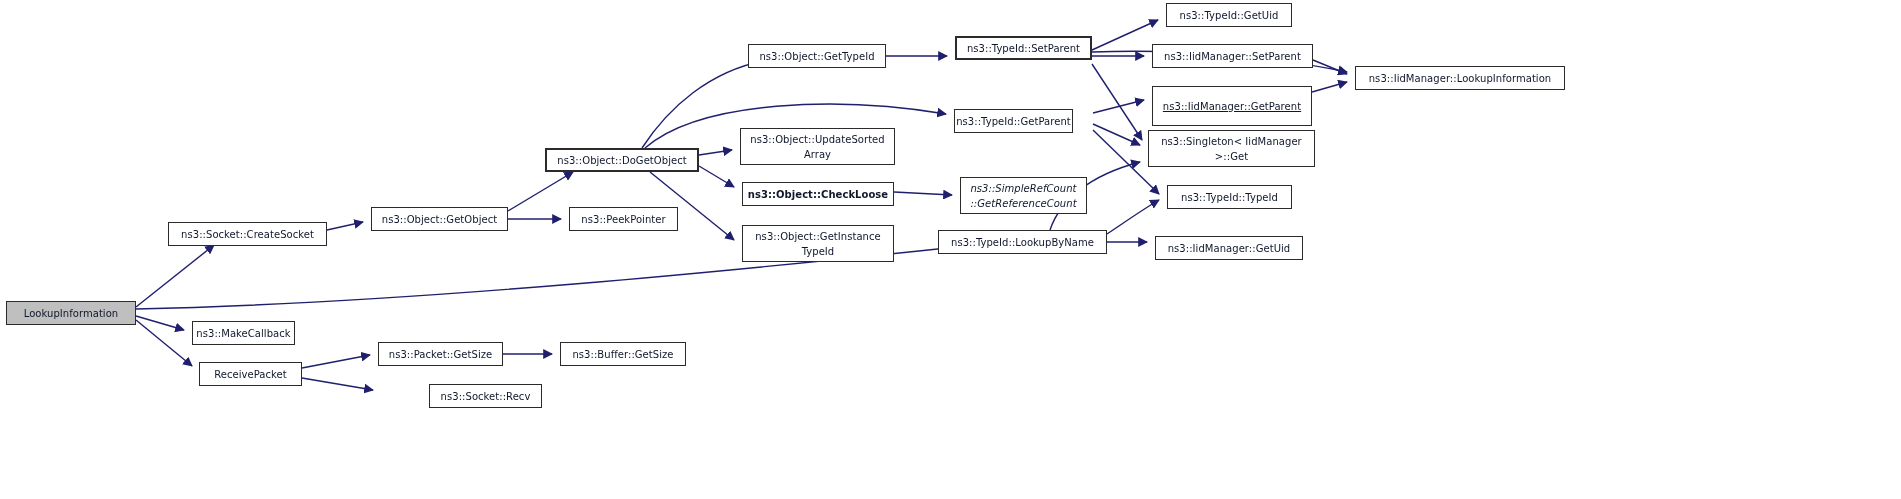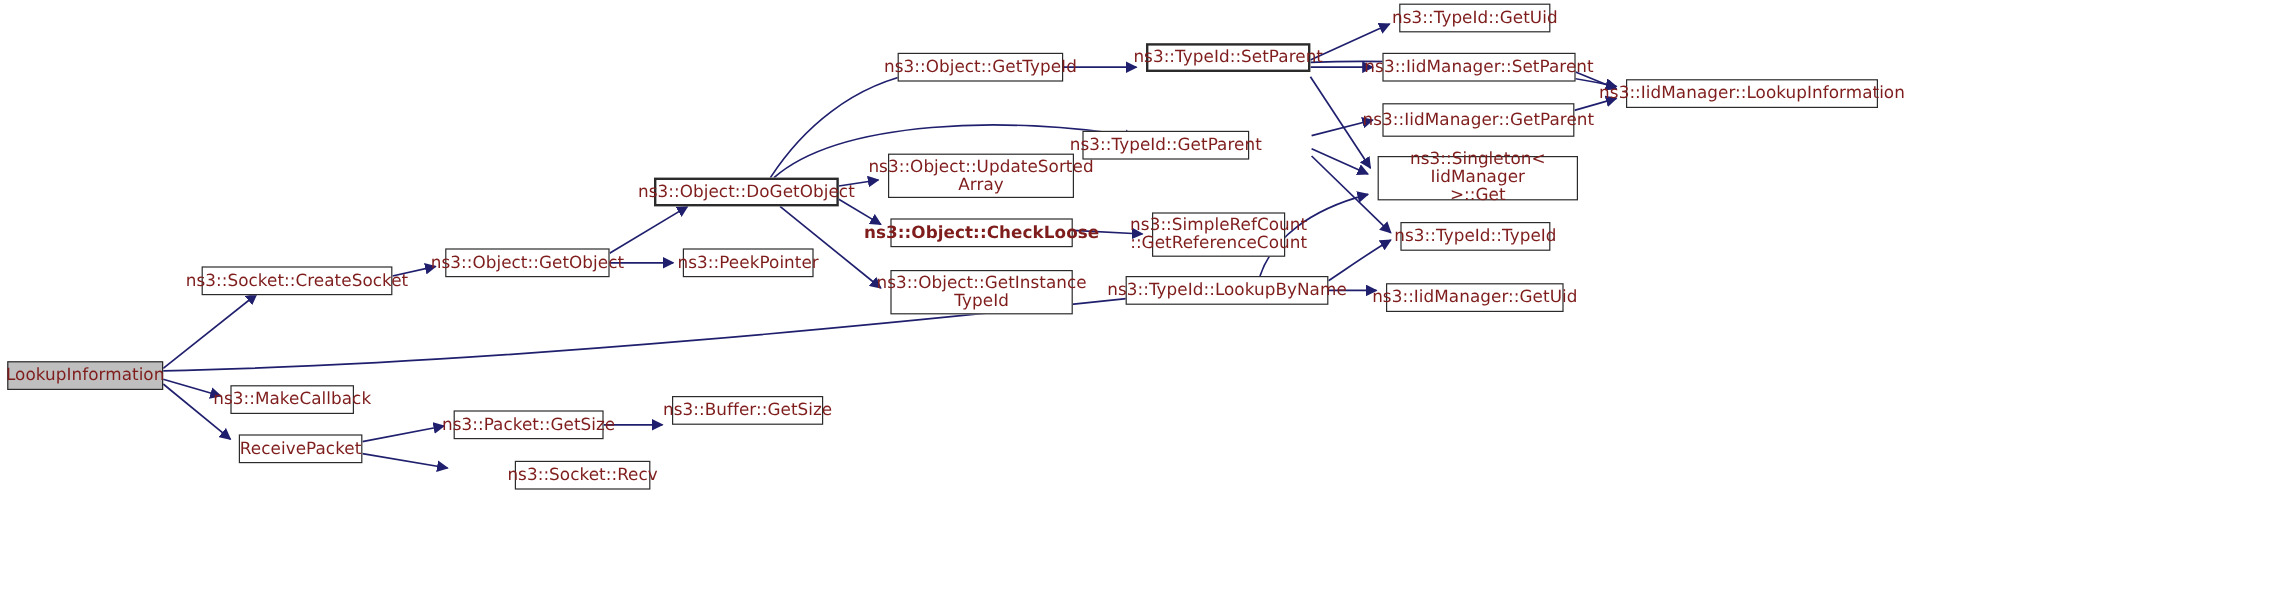--- a/index.html
+++ b/index.html
@@ -24,22 +24,22 @@
     top: 0;
     width: 1901px;
     height: 499px;
     pointer-events: none;
   }
   .node {
     position: absolute;
     box-sizing: border-box;
     border: 1px solid #2b2b2b;
     background: #ffffff;
-    color: #7f1d1d;
-    font-size: 14px;
+    color: #0f172a;
+    font-size: 10px;
     line-height: 15px;
     display: flex;
     align-items: center;
     justify-content: center;
     text-align: center;
     white-space: pre-line;
     letter-spacing: 0.05px;
   }
   .node.root {
     background: #bfbfbf;
@@ -96,35 +96,35 @@
   <div id="nodes">
       <div class="node root" style="left: 6px; top: 301px; width: 130px; height: 24px;">LookupInformation</div>
       <div class="node" style="left: 168px; top: 222px; width: 159px; height: 24px;">ns3::Socket::CreateSocket</div>
       <div class="node" style="left: 192px; top: 321px; width: 103px; height: 24px;">ns3::MakeCallback</div>
       <div class="node" style="left: 199px; top: 362px; width: 103px; height: 24px;">ReceivePacket</div>
       <div class="node" style="left: 371px; top: 207px; width: 137px; height: 24px;">ns3::Object::GetObject</div>
       <div class="node" style="left: 378px; top: 342px; width: 125px; height: 24px;">ns3::Packet::GetSize</div>
       <div class="node" style="left: 381px; top: 384px; width: 113px; height: 24px; margin-left: 48px;">ns3::Socket::Recv</div>
       <div class="node thick" style="left: 545px; top: 148px; width: 154px; height: 24px;">ns3::Object::DoGetObject</div>
       <div class="node" style="left: 569px; top: 207px; width: 109px; height: 24px;">ns3::PeekPointer</div>
-      <div class="node" style="left: 560px; top: 330px; width: 126px; height: 24px;">ns3::Buffer::GetSize</div>
+      <div class="node" style="left: 560px; top: 342px; width: 126px; height: 24px;">ns3::Buffer::GetSize</div>
       <div class="node" style="left: 748px; top: 44px; width: 138px; height: 24px;">ns3::Object::GetTypeId</div>
       <div class="node" style="left: 740px; top: 128px; width: 155px; height: 37px;">ns3::Object::UpdateSorted
 Array</div>
       <div class="node" style="left: 742px; top: 182px; width: 152px; height: 24px; font-weight: bold;">ns3::Object::CheckLoose</div>
       <div class="node" style="left: 742px; top: 225px; width: 152px; height: 37px;">ns3::Object::GetInstance
 TypeId</div>
       <div class="node thick" style="left: 955px; top: 36px; width: 137px; height: 24px;">ns3::TypeId::SetParent</div>
-      <div class="node" style="left: 902px; top: 109px; width: 139px; height: 24px;">ns3::TypeId::GetParent</div>
-      <div class="node" style="left: 960px; top: 177px; width: 111px; height: 37px;">ns3::SimpleRefCount
+      <div class="node" style="left: 954px; top: 109px; width: 119px; height: 24px;">ns3::TypeId::GetParent</div>
+      <div class="node" style="left: 960px; top: 177px; width: 127px; height: 37px; font-style: italic;">ns3::SimpleRefCount
 ::GetReferenceCount</div>
       <div class="node" style="left: 938px; top: 230px; width: 169px; height: 24px; text-align: right;">ns3::TypeId::LookupByName</div>
       <div class="node" style="left: 1166px; top: 3px; width: 126px; height: 24px;">ns3::TypeId::GetUid</div>
       <div class="node" style="left: 1152px; top: 44px; width: 161px; height: 24px;">ns3::IidManager::SetParent</div>
-      <div class="node" style="left: 1152px; top: 86px; width: 160px; height: 28px;">ns3::IidManager::GetParent</div>
+      <div class="node" style="left: 1152px; top: 86px; width: 160px; height: 40px; text-decoration: underline;">ns3::IidManager::GetParent</div>
       <div class="node" style="left: 1148px; top: 130px; width: 167px; height: 37px;">ns3::Singleton&lt; IidManager
 &gt;::Get</div>
       <div class="node" style="left: 1167px; top: 185px; width: 125px; height: 24px;">ns3::TypeId::TypeId</div>
       <div class="node" style="left: 1155px; top: 236px; width: 148px; height: 24px;">ns3::IidManager::GetUid</div>
       <div class="node" style="left: 1355px; top: 66px; width: 210px; height: 24px;">ns3::IidManager::LookupInformation</div>
     </div>
 
 </div>
 
 </body></html>

